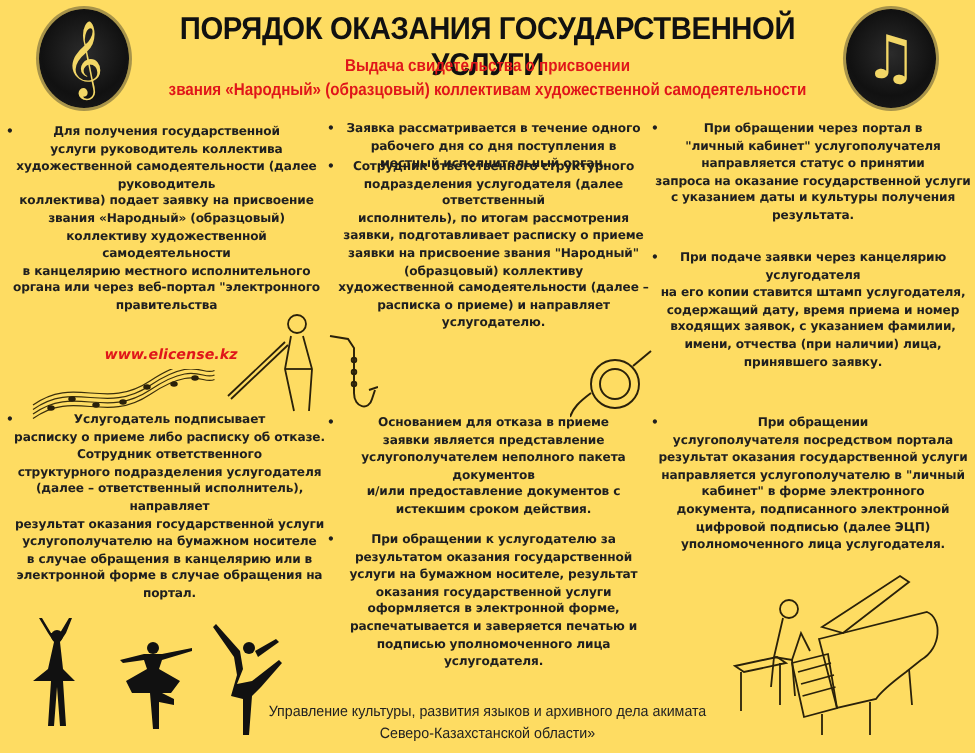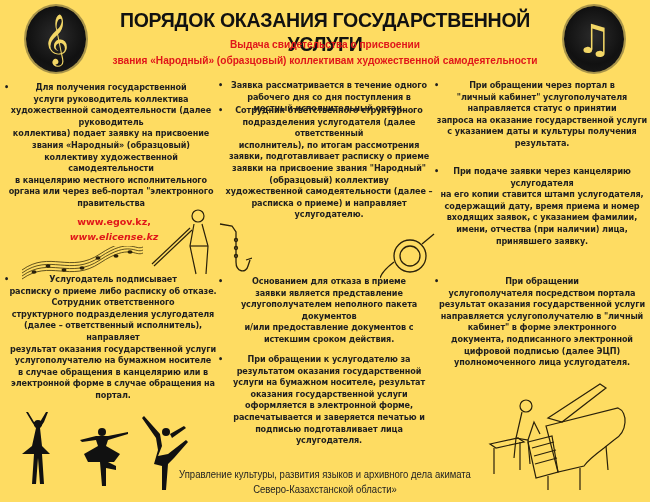--- a/index.html
+++ b/index.html
@@ -87,21 +87,20 @@
 художественной самодеятельности (далее
 руководитель
 коллектива) подает заявку на присвоение
 звания «Народный» (образцовый)
 коллективу художественной
 самодеятельности
 в канцелярию местного исполнительного
 органа или через веб-портал "электронного
 правительства</p>
   </div>
-  <div class="link" style="left:14px; top:214px; width:200px;">www.egov.kz,</div>
   <div class="link" style="left:14px; top:229px; width:200px;font-style:italic;">www.elicense.kz</div>
 
   <svg class="illus" style="left:20px; top:246px;" width="125" height="36" viewBox="0 0 125 36">
     <g stroke="#3a2e0a" stroke-width="0.8" fill="none">
       <path d="M2 30 C30 10, 50 34, 80 14 S115 8, 123 4"></path>
       <path d="M2 27 C30 7, 50 31, 80 11 S115 5, 123 1"></path>
       <path d="M2 24 C30 4, 50 28, 80 8 S115 2, 123 -2"></path>
       <path d="M2 33 C30 13, 50 37, 80 17 S115 11, 123 7"></path>
     </g>
     <g fill="#2a210a">
@@ -206,21 +205,21 @@
 истекшим сроком действия.</p>
   </div>
   <div class="block b6">
     <span class="bullet">•</span>
     <p>При обращении к услугодателю за
 результатом оказания государственной
 услуги на бумажном носителе, результат
 оказания государственной услуги
 оформляется в электронной форме,
 распечатывается и заверяется печатью и
-подписью подготавливает лица
+подписью уполномоченного лица
 услугодателя.</p>
   </div>
 
   <div class="block b7">
     <span class="bullet">•</span>
     <p>При обращении через портал в
 "личный кабинет" услугополучателя
 направляется статус о принятии
 запроса на оказание государственной услуги
 с указанием даты и культуры получения

